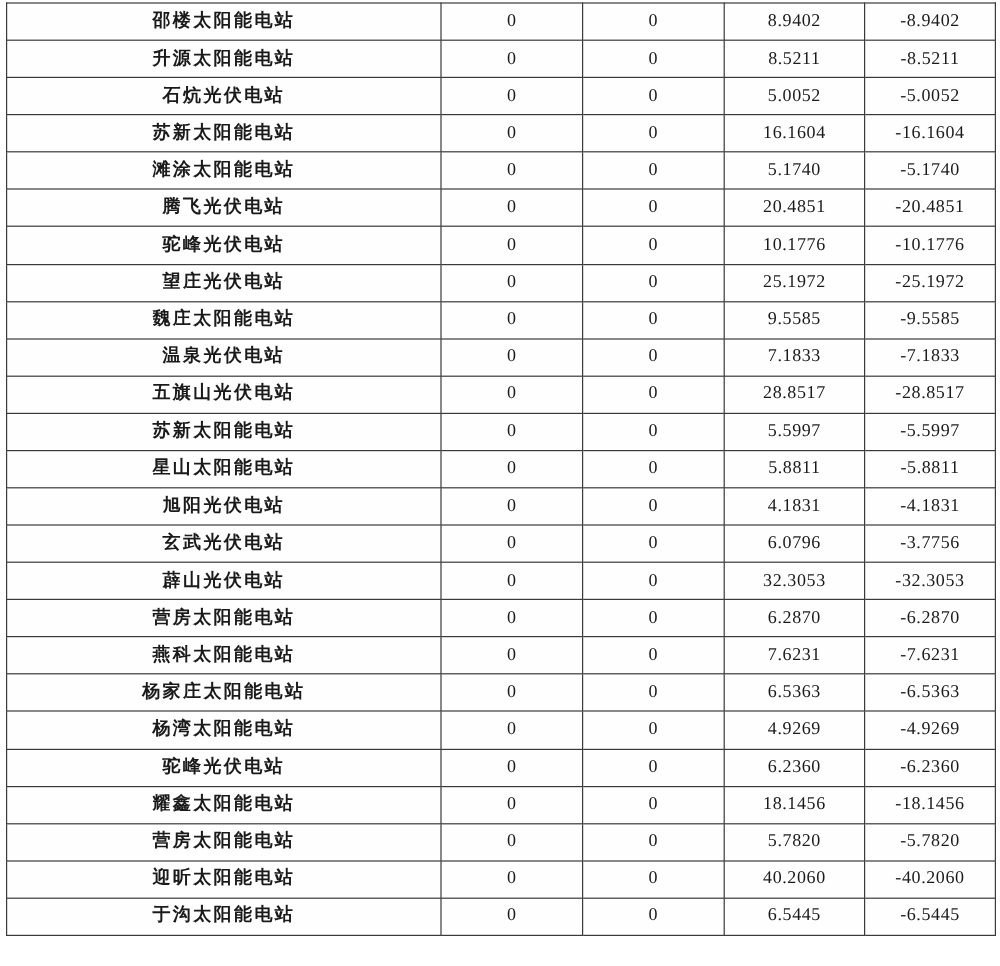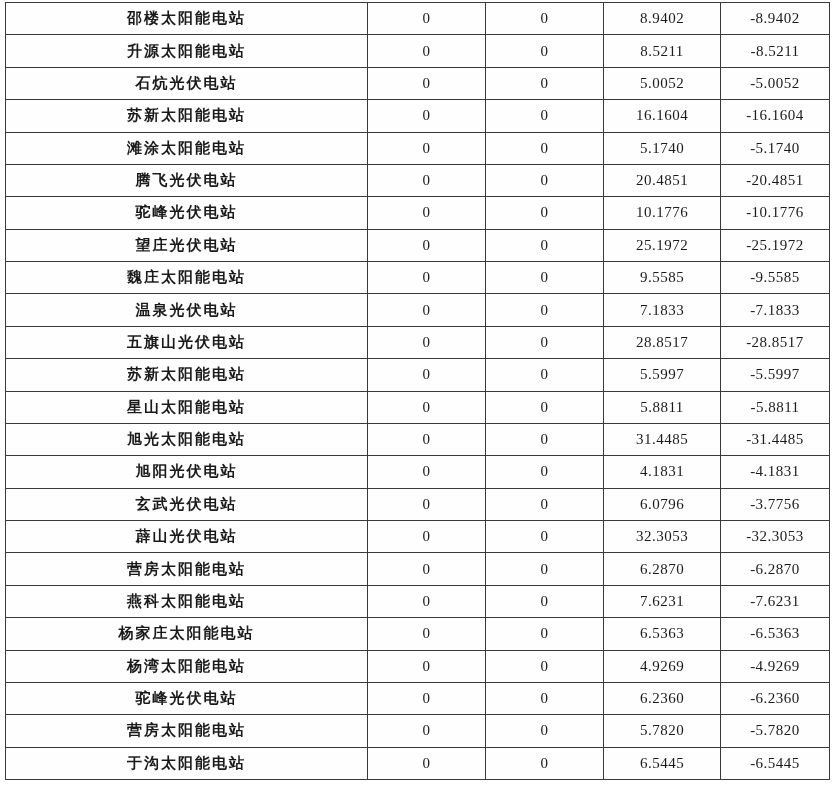--- a/index.html
+++ b/index.html
@@ -148,27 +148,20 @@
         <td class="num-cell">-5.5997</td>
       </tr>
       <tr>
         <td class="name-cell">星山太阳能电站</td>
         <td class="num-cell">0</td>
         <td class="num-cell">0</td>
         <td class="num-cell">5.8811</td>
         <td class="num-cell">-5.8811</td>
       </tr>
       <tr>
-        <td class="name-cell">旭光太阳能电站</td>
-        <td class="num-cell">0</td>
-        <td class="num-cell">0</td>
-        <td class="num-cell">31.4485</td>
-        <td class="num-cell">-31.4485</td>
-      </tr>
-      <tr>
         <td class="name-cell">旭阳光伏电站</td>
         <td class="num-cell">0</td>
         <td class="num-cell">0</td>
         <td class="num-cell">4.1831</td>
         <td class="num-cell">-4.1831</td>
       </tr>
       <tr>
         <td class="name-cell">玄武光伏电站</td>
         <td class="num-cell">0</td>
         <td class="num-cell">0</td>
@@ -211,25 +204,39 @@
         <td class="num-cell">-4.9269</td>
       </tr>
       <tr>
         <td class="name-cell">驼峰光伏电站</td>
         <td class="num-cell">0</td>
         <td class="num-cell">0</td>
         <td class="num-cell">6.2360</td>
         <td class="num-cell">-6.2360</td>
       </tr>
       <tr>
+        <td class="name-cell">耀鑫太阳能电站</td>
+        <td class="num-cell">0</td>
+        <td class="num-cell">0</td>
+        <td class="num-cell">18.1456</td>
+        <td class="num-cell">-18.1456</td>
+      </tr>
+      <tr>
         <td class="name-cell">营房太阳能电站</td>
         <td class="num-cell">0</td>
         <td class="num-cell">0</td>
         <td class="num-cell">5.7820</td>
         <td class="num-cell">-5.7820</td>
+      </tr>
+      <tr>
+        <td class="name-cell">迎昕太阳能电站</td>
+        <td class="num-cell">0</td>
+        <td class="num-cell">0</td>
+        <td class="num-cell">40.2060</td>
+        <td class="num-cell">-40.2060</td>
       </tr>
       <tr>
         <td class="name-cell">于沟太阳能电站</td>
         <td class="num-cell">0</td>
         <td class="num-cell">0</td>
         <td class="num-cell">6.5445</td>
         <td class="num-cell">-6.5445</td>
       </tr>
     </tbody>
 </table>

